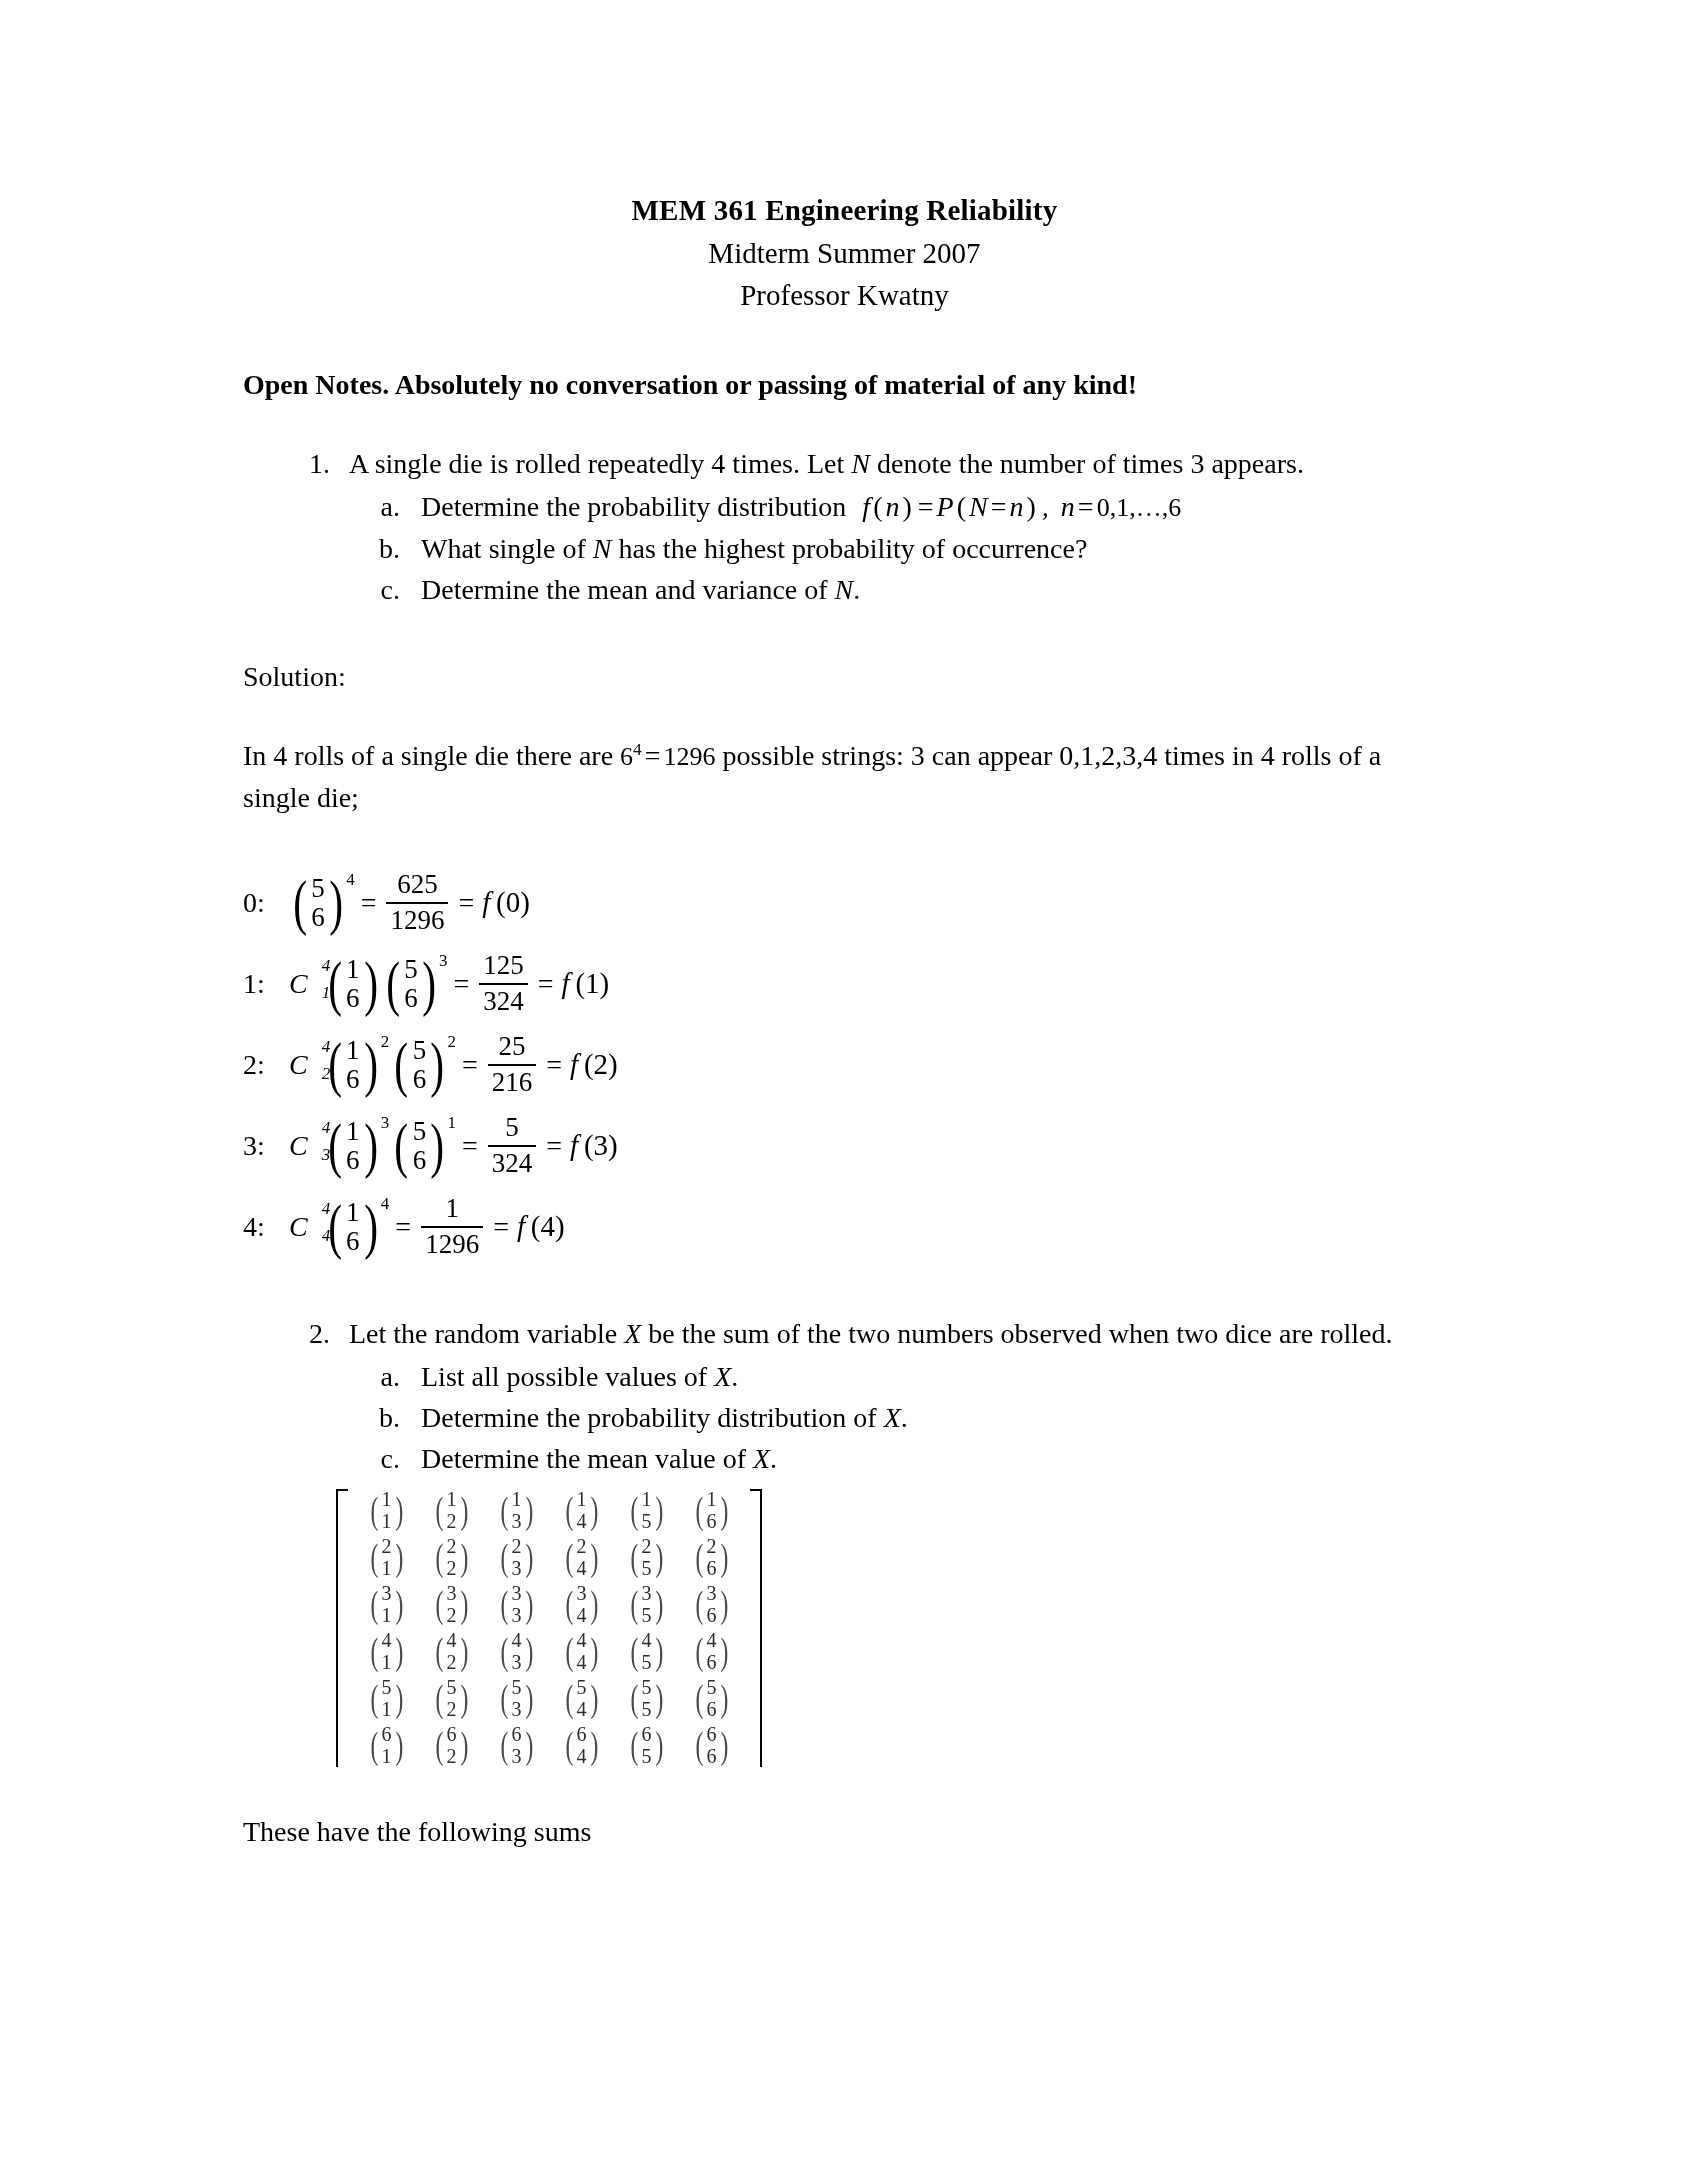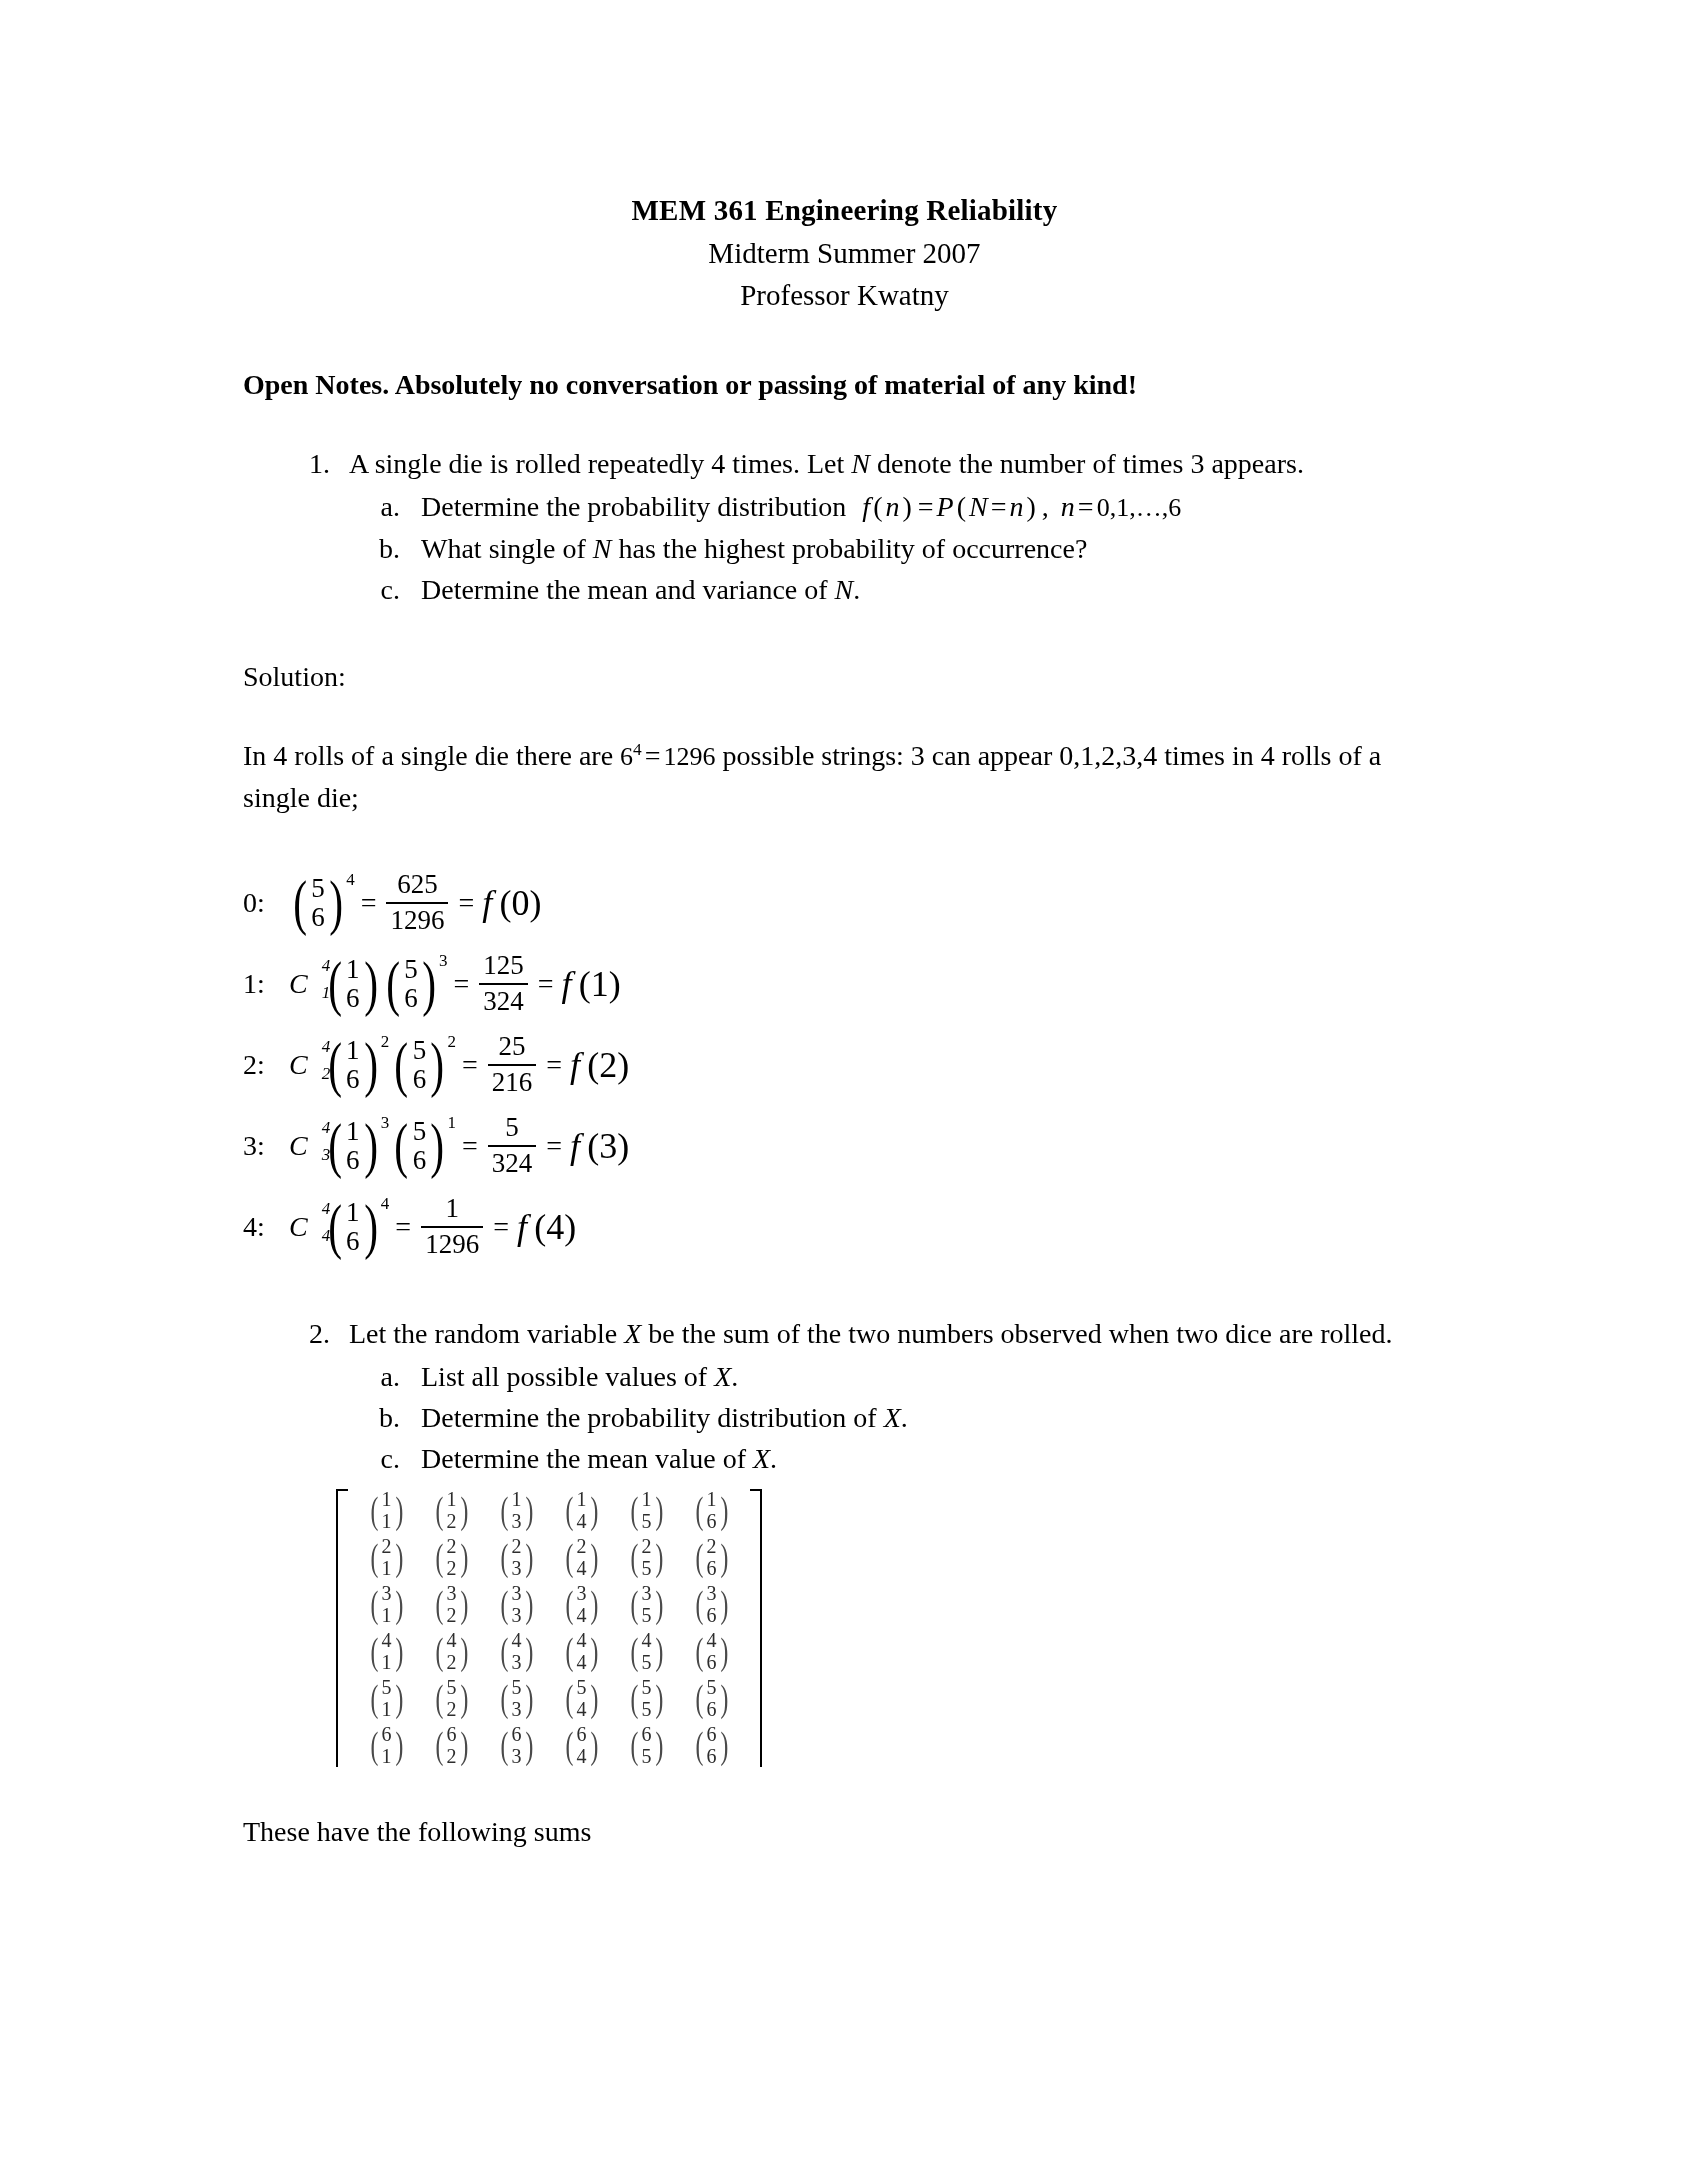--- a/index.html
+++ b/index.html
@@ -197,21 +197,21 @@
     display: block;
     width: 100%;
     height: 2px;
     background: #000;
     margin: 2px 0;
   }
   .frac .den { padding: 0 4px; }
   .eq-sign { font-style: normal; padding: 0 5px; font-size: 28px; }
   .fn {
     font-style: italic;
-    font-size: 36px;
+    font-size: 29px;
     padding-left: 3px;
     text-align: right;
   }
   .fn .p { font-style: normal; }
 
   
   .matrix-wrap {
     margin-top: 6px;
     margin-left: 91px;
     display: inline-flex;

